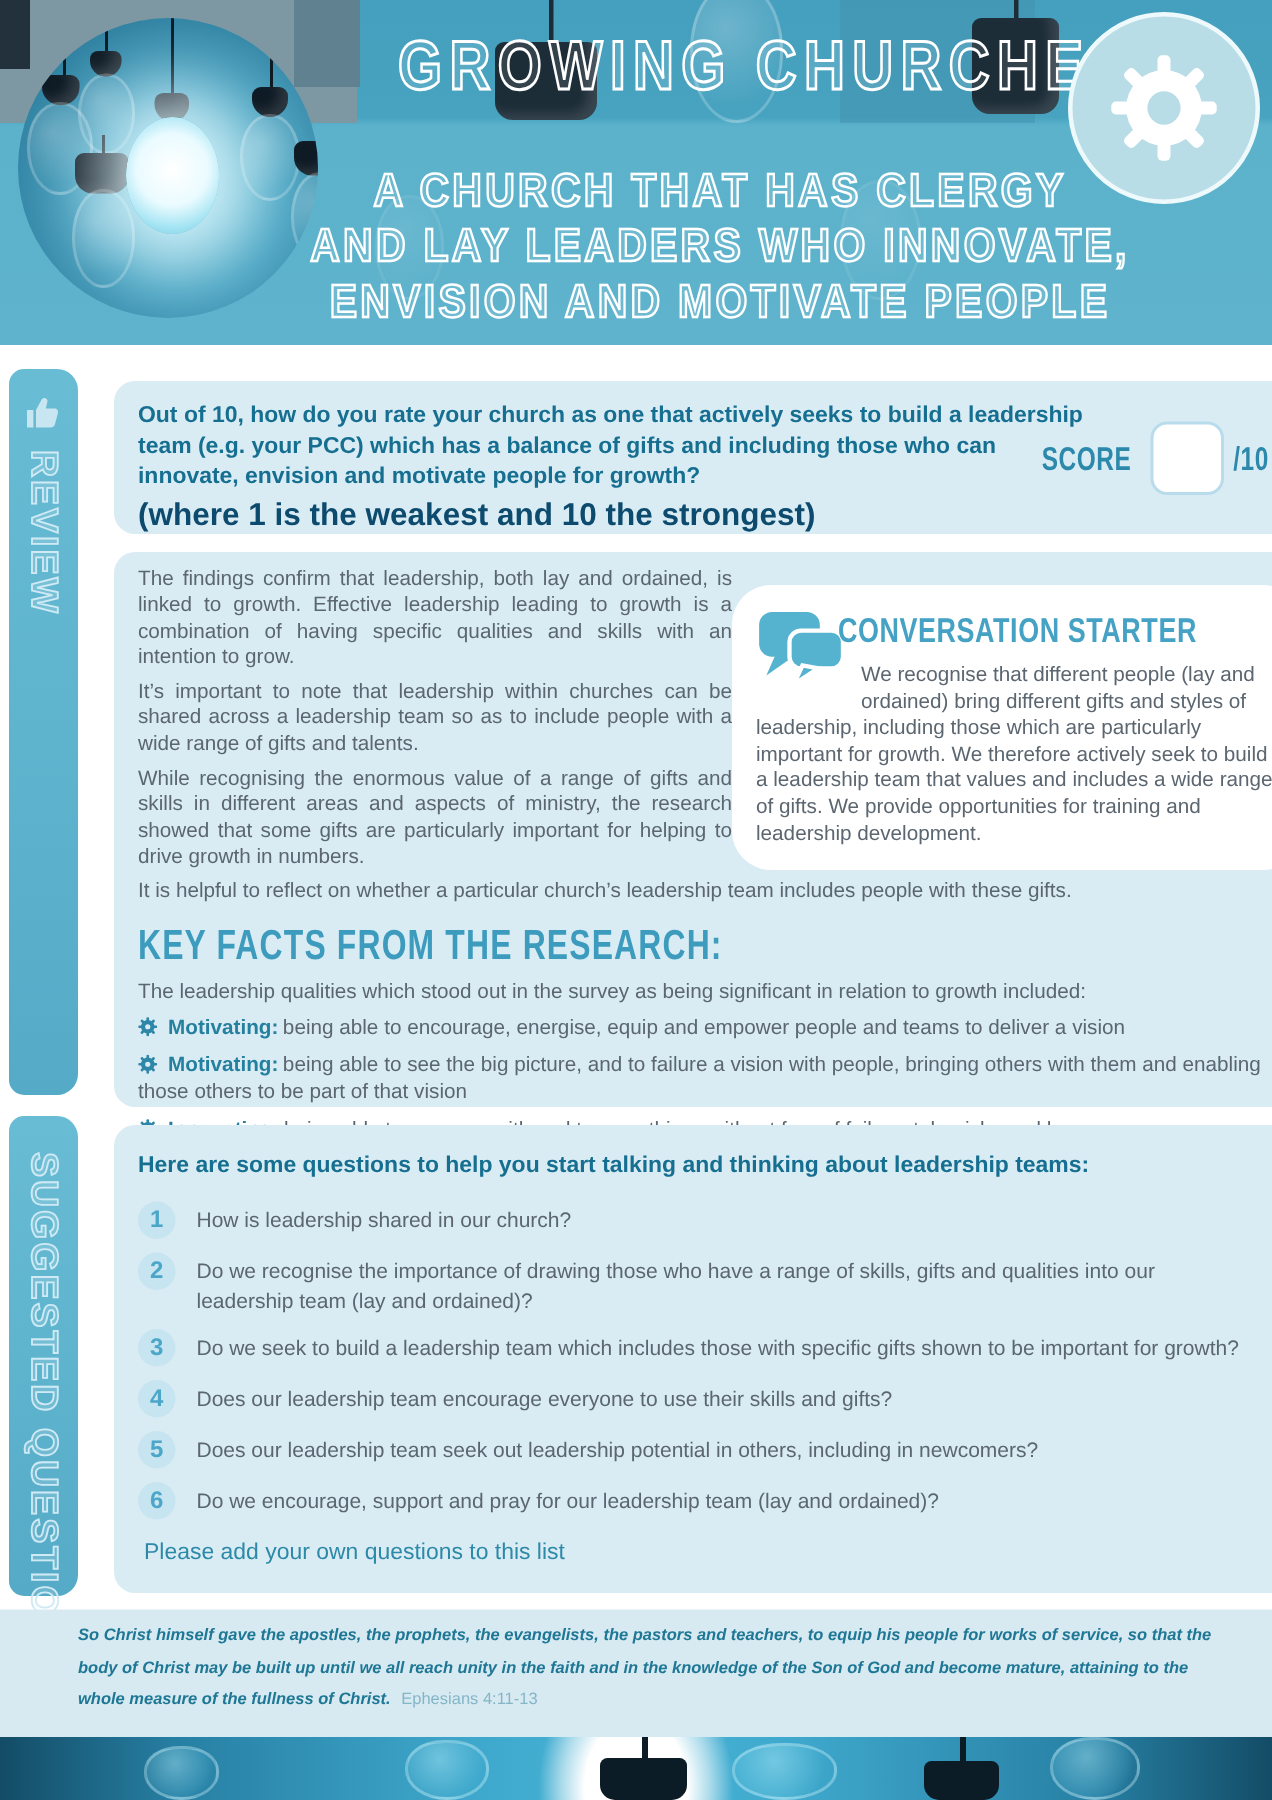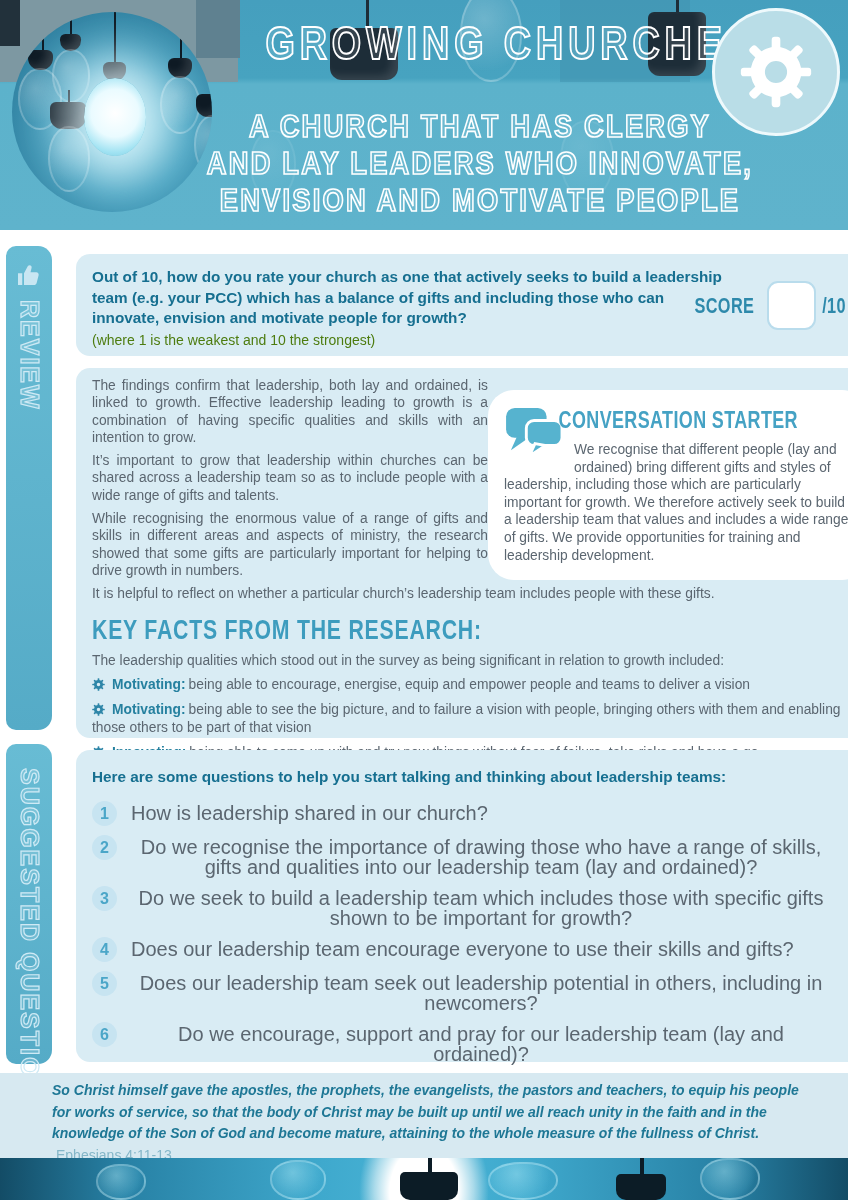--- a/index.html
+++ b/index.html
@@ -80,21 +80,21 @@
     color:rgba(255,255,255,.14); -webkit-text-stroke:1.2px #cfeaf5;
   }
 
   
   .panel {
     position:absolute; left:58px; width:790px;
     background:#d9ecf4; border-radius:14px 0 0 14px;margin-left:18px;
   }
   .q-panel { top:254px; height:102px; padding:13px 0 0 16px; }
   .q-text { width:636px; font-size:15.3px; line-height:20.5px; font-weight:bold; color:#166f90; }
-  .q-note { width:636px; font-size:14px; margin-top:3px; color:#4d7c0f; }
+  .q-note { width:636px; font-size:21px; margin-top:3px; color:#0c4a6e;font-weight:bold; }
   .score-group { position:absolute; top:27px; right:16px; display:flex; align-items:center; }
   .score-label, .score-suffix {
     font-size:22px; font-weight:bold; color:#2d89ab; letter-spacing:.5px;
     transform:scaleX(.74); white-space:nowrap;
   }
   .score-box {
     width:49px; height:49px; margin:0 2px; background:#ffffff;
     border:2px solid #b9dcec; border-radius:11px;
   }
 
@@ -129,28 +129,28 @@
   .fact-term { color:#25809f; font-weight:bold; margin-right:3px; }
 
   .sq-panel { top:750px; height:312px; padding:18px 24px 0 16px; }
   .sq-intro { font-size:15.3px; font-weight:bold; color:#166f90; margin-bottom:15px; }
   .q-row { display:flex; margin-bottom:9px; }
   .q-num {
     flex:0 0 25px; width:25px; height:25px; margin-right:14px; border-radius:50%;
     background:#c7e4f1; color:#4ba6c8; font-weight:bold; font-size:16px;
     text-align:center; line-height:25px;
   }
-  .q-body { font-size:20px; line-height:20px; color:#5b6670; padding-top:2px; max-width:700px;text-align:center; }
+  .q-body { font-size:14px; line-height:20px; color:#5b6670; padding-top:2px; max-width:700px; }
   .sq-footer { font-size:15.3px; color:#2d89a8; margin-top:13px; margin-left:4px; }
 
   
   .scripture {
     position:absolute; top:1073px; left:0; width:848px; height:85px;
     background:#d7e9f1; padding:7px 32px 0 52px;
-    font-size:14px; line-height:21.5px;
+    font-size:11px; line-height:21.5px;
   }
   .sq-quote { font-weight:bold; font-style:italic; color:#1e7795; }
   .sq-ref { color:#84b6c8; margin-left:4px; }
 
   
   .bottom-photo {
     position:absolute; top:1158px; left:0; width:848px; height:42px; overflow:hidden;
     background:
       radial-gradient(ellipse 90px 120px at 50% 80%, #ffffff 0%, #ffffff 38%, rgba(255,255,255,.55) 55%, rgba(255,255,255,0) 72%),
       linear-gradient(90deg,#134c66 0%,#2780a4 14%,#3fa9cd 38%,#49b4d6 50%,#3fa9cd 62%,#2780a4 86%,#134c66 100%);
@@ -241,21 +241,21 @@
     <div class="score-group">
       <span class="score-label">SCORE</span>
       <span class="score-box"></span>
       <span class="score-suffix">/10</span>
     </div>
   </div>
 
   <div class="panel main-panel">
     <div class="findings-col">
       <p>The findings confirm that leadership, both lay and ordained, is linked to growth. Effective leadership leading to growth is a combination of having specific qualities and skills with an intention to grow.</p>
-      <p>It’s important to grow that leadership within churches can be shared across a leadership team so as to include people with a wide range of gifts and talents.</p>
+      <p>It’s important to note that leadership within churches can be shared across a leadership team so as to include people with a wide range of gifts and talents.</p>
       <p>While recognising the enormous value of a range of gifts and skills in different areas and aspects of ministry, the research showed that some gifts are particularly important for helping to drive growth in numbers.</p>
     </div>
     <p class="closing-line">It is helpful to reflect on whether a particular church’s leadership team includes people with these gifts.</p>
 
     <div class="cs-card">
       <svg class="cs-icon" viewBox="0 0 64 56">
         <g fill="#56b3cf">
           <rect x="2" y="2" width="42" height="31" rx="9"></rect>
           <path d="M14 30 L7 46 L27 32 Z"></path>
         </g>

